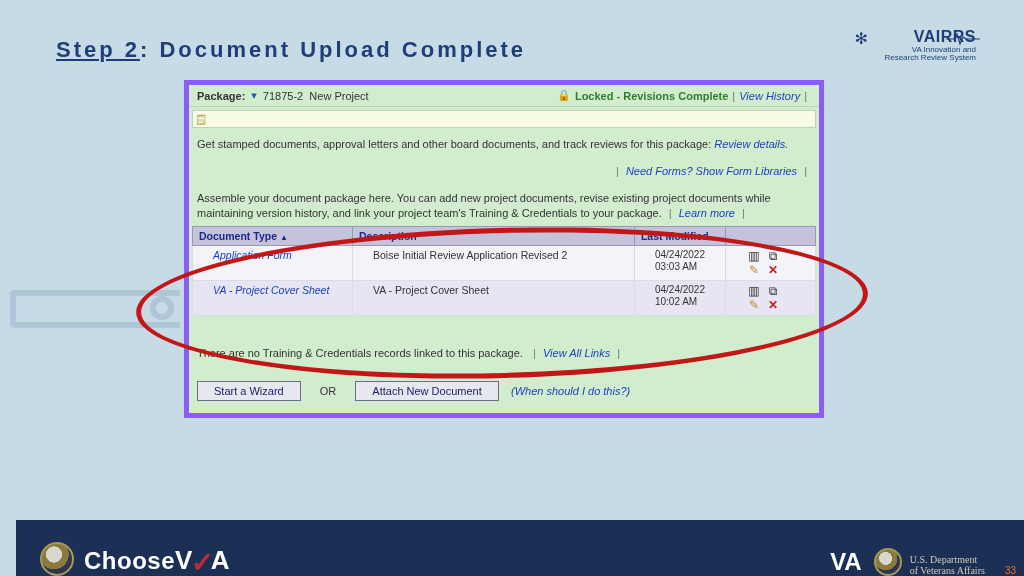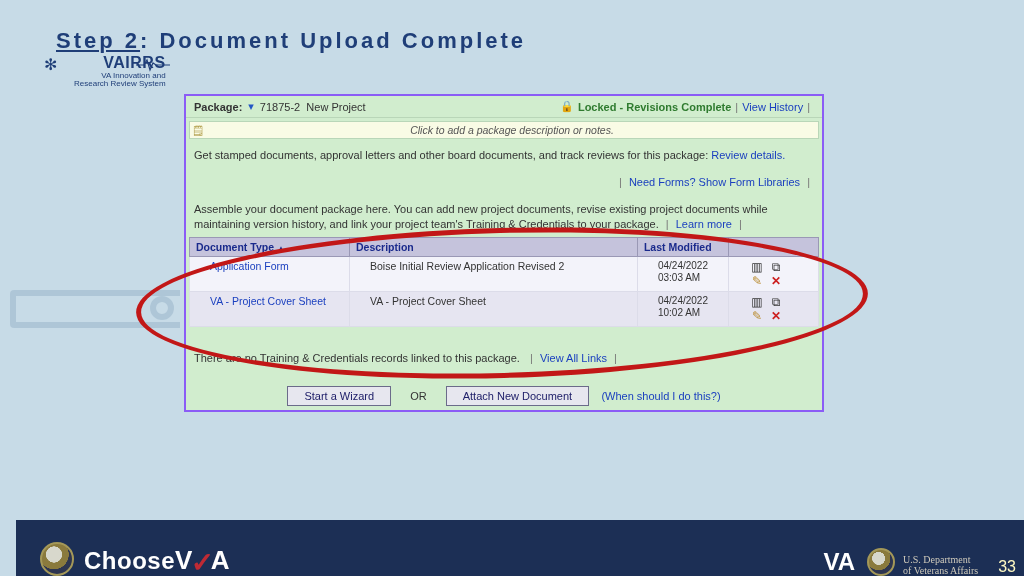--- a/index.html
+++ b/index.html
@@ -7,23 +7,22 @@
     width: 1024px;
     height: 576px;
     font-family: Arial, Helvetica, sans-serif;
     background: #c7dbe7;
     position: relative;
     overflow: hidden;
   }
   .title-bar {
     display: flex;
     justify-content: space-between;
-    align-items: flex-start;
+    align-items: flex-end;
     padding: 28px 48px 8px 56px;
-    flex-direction: column;
   }
   .title {
     color: #1f3e78;
     font-size: 22px;
     letter-spacing: 3px;
     font-weight: 700;
   }
   .title .step { text-decoration: underline; }
   .vairrs {
     text-align: right;
@@ -33,58 +32,58 @@
     position: relative;
     padding-left: 18px;
   }
   .vairrs .logo-text { font-size: 16px; font-weight: bold; letter-spacing: 0.5px; }
   .vairrs .squiggle { position: absolute; left: -12px; top: 2px; font-size: 16px; }
   .vairrs .pulse { position: absolute; right: -4px; top: 4px; }
 
   .panel {
     position: absolute;
     left: 184px;
-    top: 94px;
+    top: 80px;
     width: 640px;
     background: #d1edce;
-    border: 2px solid #8b5cf6;
+    border: 5px solid #8b5cf6;
     font-size: 11px;
     color: #333;
   }
   .pkg-row {
     display: flex;
     align-items: center;
     padding: 4px 8px;
     border-bottom: 1px solid #b9d6b8;
   }
   .pkg-row .label { font-weight: bold; color: #333; }
   .pkg-row .pkg-drop { margin: 0 6px; color: #2357c5; }
   .pkg-row .spacer { flex: 1; }
   .lock { color: #2f7b2f; font-weight: bold; display: inline-flex; align-items: center; gap: 4px;}
-  .link { color: #1a3fbf; cursor: pointer; }
+  .link { color: #1a3fbf; cursor: pointer; font-style: italic; }
   .sep { color: #777; padding: 0 4px; }
 
   .desc-bar {
     margin: 3px;
     border: 1px solid #b9d6b8;
     background: #f9fbe5;
     display: flex;
     align-items: center;
     height: 18px;
   }
   .desc-bar .note-icon { width: 16px; text-align: center; font-size: 10px; color: #a28a2a; }
   .desc-bar .note-text { flex:1; text-align: center; font-style: italic; color: #555; font-size: 10.5px; }
 
   .info-block { padding: 6px 8px; line-height: 1.35; }
   .info-block.right { text-align: right; }
   .section-label { padding: 6px 8px 2px; font-weight: bold; color: #444; }
 
   table.docs {
     width: calc(100% - 6px);
-    margin: 0 3px 18px;
+    margin: 0 3px 24px;
     border-collapse: collapse;
     background: #000000;
     font-size: 10.5px;
   }
   table.docs th {
     background: #c5c3dc;
     color: #1a2a8c;
     text-align: left;
     padding: 3px 6px;
     border: 1px solid #9a98b5;
@@ -98,21 +97,21 @@
     border-bottom: 1px solid #dcdce9;
     vertical-align: top;
   }
   table.docs tr:nth-child(odd) td { background: #f3f3fa; }
   table.docs tr:nth-child(even) td { background: #e6e5f1; }
   .small-date { font-size: 10px; color: #333; line-height: 1.15; }
   .actions-icon { display:inline-block; width:14px; text-align:center; font-size:12px; margin: 0 1px; }
   .del { color: #cc1f1f; font-weight: bold; }
   .pencil { color: #b8892a; }
 
-  .btn-row { text-align: center; padding: 14px 8px 4px; }
+  .btn-row { text-align: left; padding: 14px 8px 12px; }
   .btn {
     display: inline-block;
     border: 1px solid #6b6b8a;
     background: #e7e7ef;
     padding: 3px 16px;
     font-size: 11px;
     color: #20206a;
     cursor: pointer;
   }
   .or { padding: 0 16px; font-size: 11px; color: #333; }
@@ -174,21 +173,21 @@
     font-weight: 600;
     letter-spacing: 0.5px;
     display: flex;
     align-items: baseline;
   }
   .choose .v { font-size: 26px; font-weight: 700; }
   .choose .check { color: #bf2a34; font-size: 28px; line-height: 0.7; margin: 0 -4px 0 -2px; position:relative; top:3px;}
   .footer .sp { flex: 1; }
   .va { font-size: 24px; font-weight: 800; margin-right: 12px; }
   .dept-text { font-size: 10px; line-height: 1.1; color: #cfcabb; font-family: Georgia, serif; margin-right: 20px; }
-  .pagenum { font-size: 16px; color: #fef9c3; }
+  .pagenum { font-size: 10px; color: #f97316; }
 
 </style>
 </head>
 <body>
 
 <div class="title-bar">
   <div class="title">
     <span class="step">Step 2</span><span>: Document Upload Complete</span>
   </div>
   <div class="vairrs">
@@ -216,21 +215,20 @@
       <span>🔒</span>
       <span>Locked - Revisions Complete</span>
     </span>
     <span class="sep">|</span>
     <span class="link">View History</span>
     <span class="sep">|</span>
   </div>
 
   <div class="desc-bar">
     <span class="note-icon">🗒</span>
-    <span class="note-text">Click to add a package description or notes.</span>
   </div>
 
   <div class="info-block">
     <span>Get stamped documents, approval letters and other board documents, and track reviews for this package:</span>
     <span class="link">Review details.</span>
   </div>
 
   <div class="info-block right">
     <span class="sep">|</span>
     <span class="link">Need Forms? Show Form Libraries</span>

